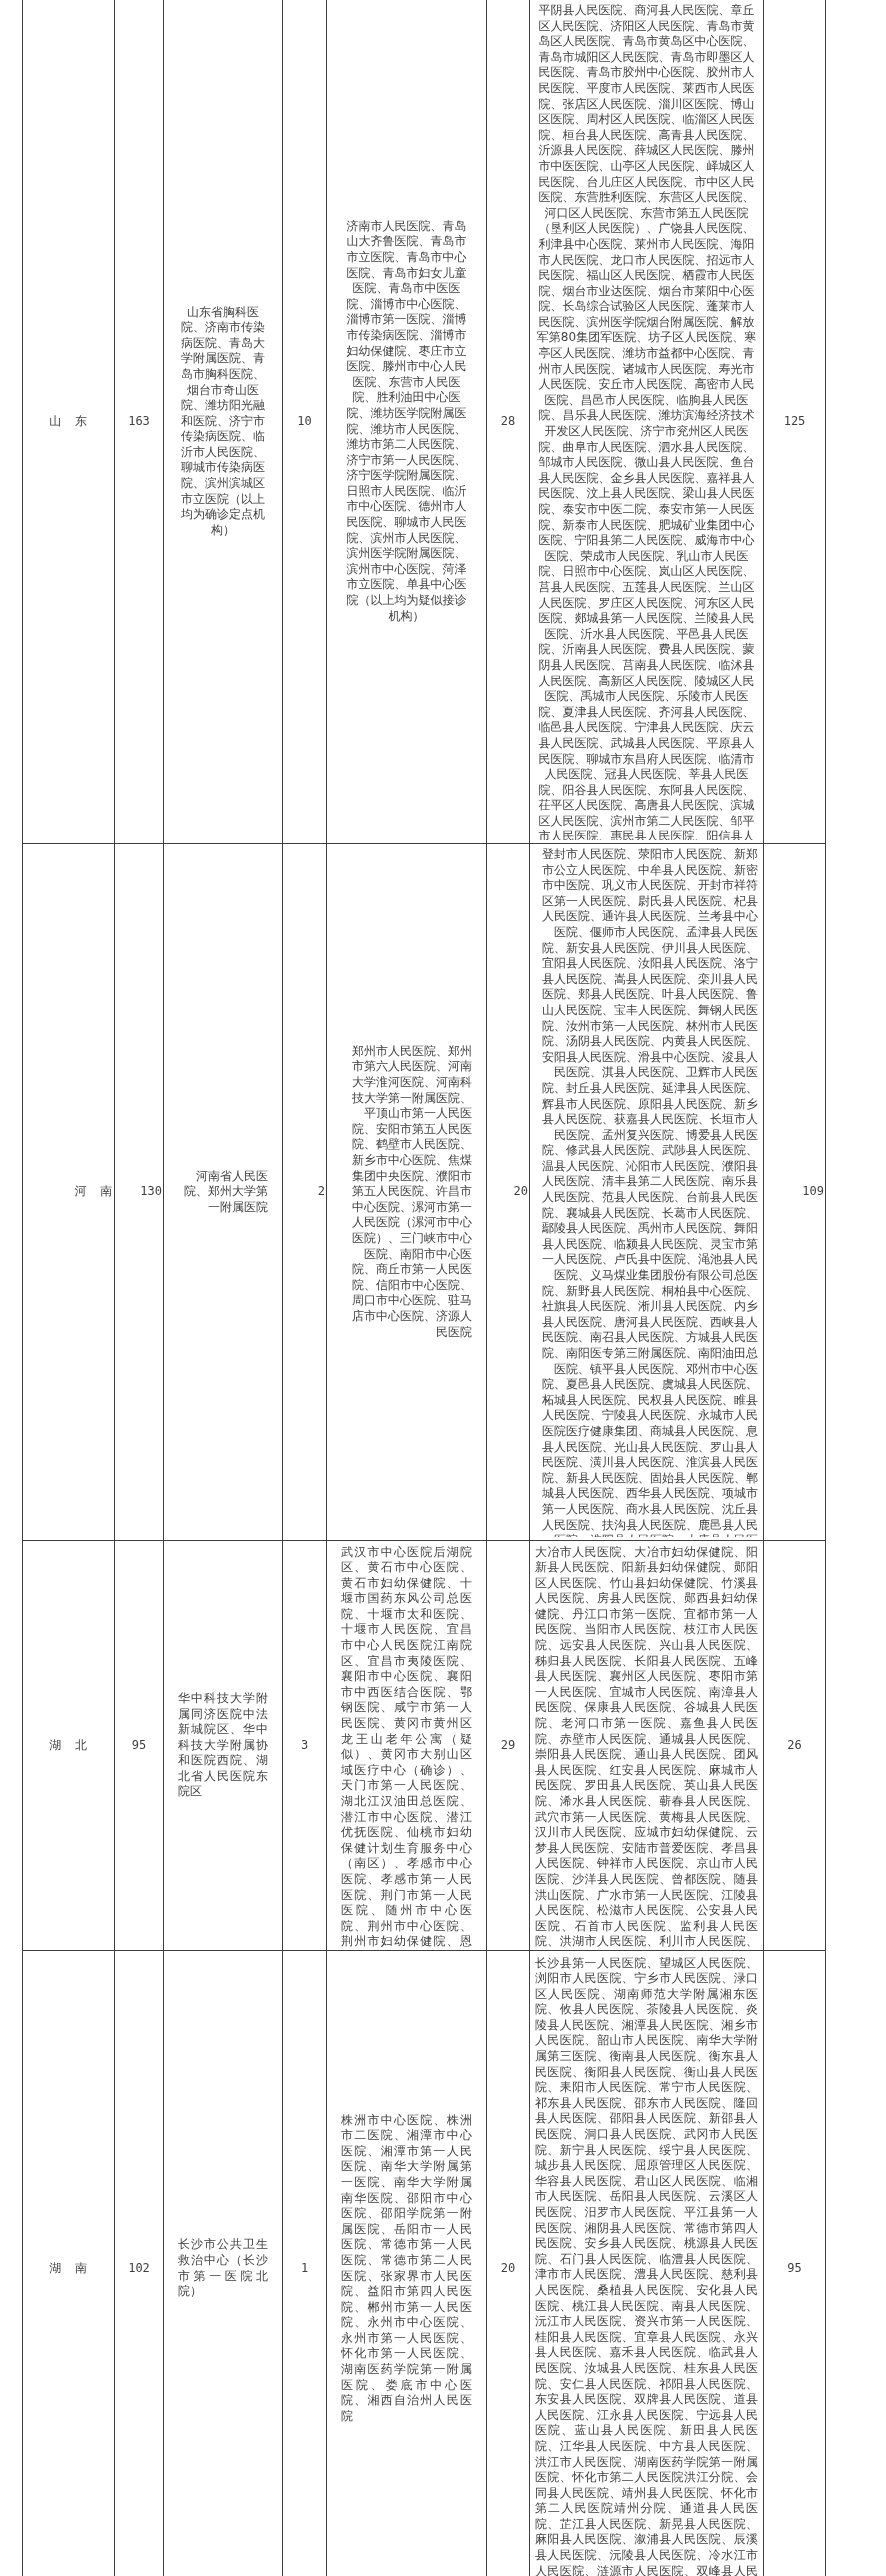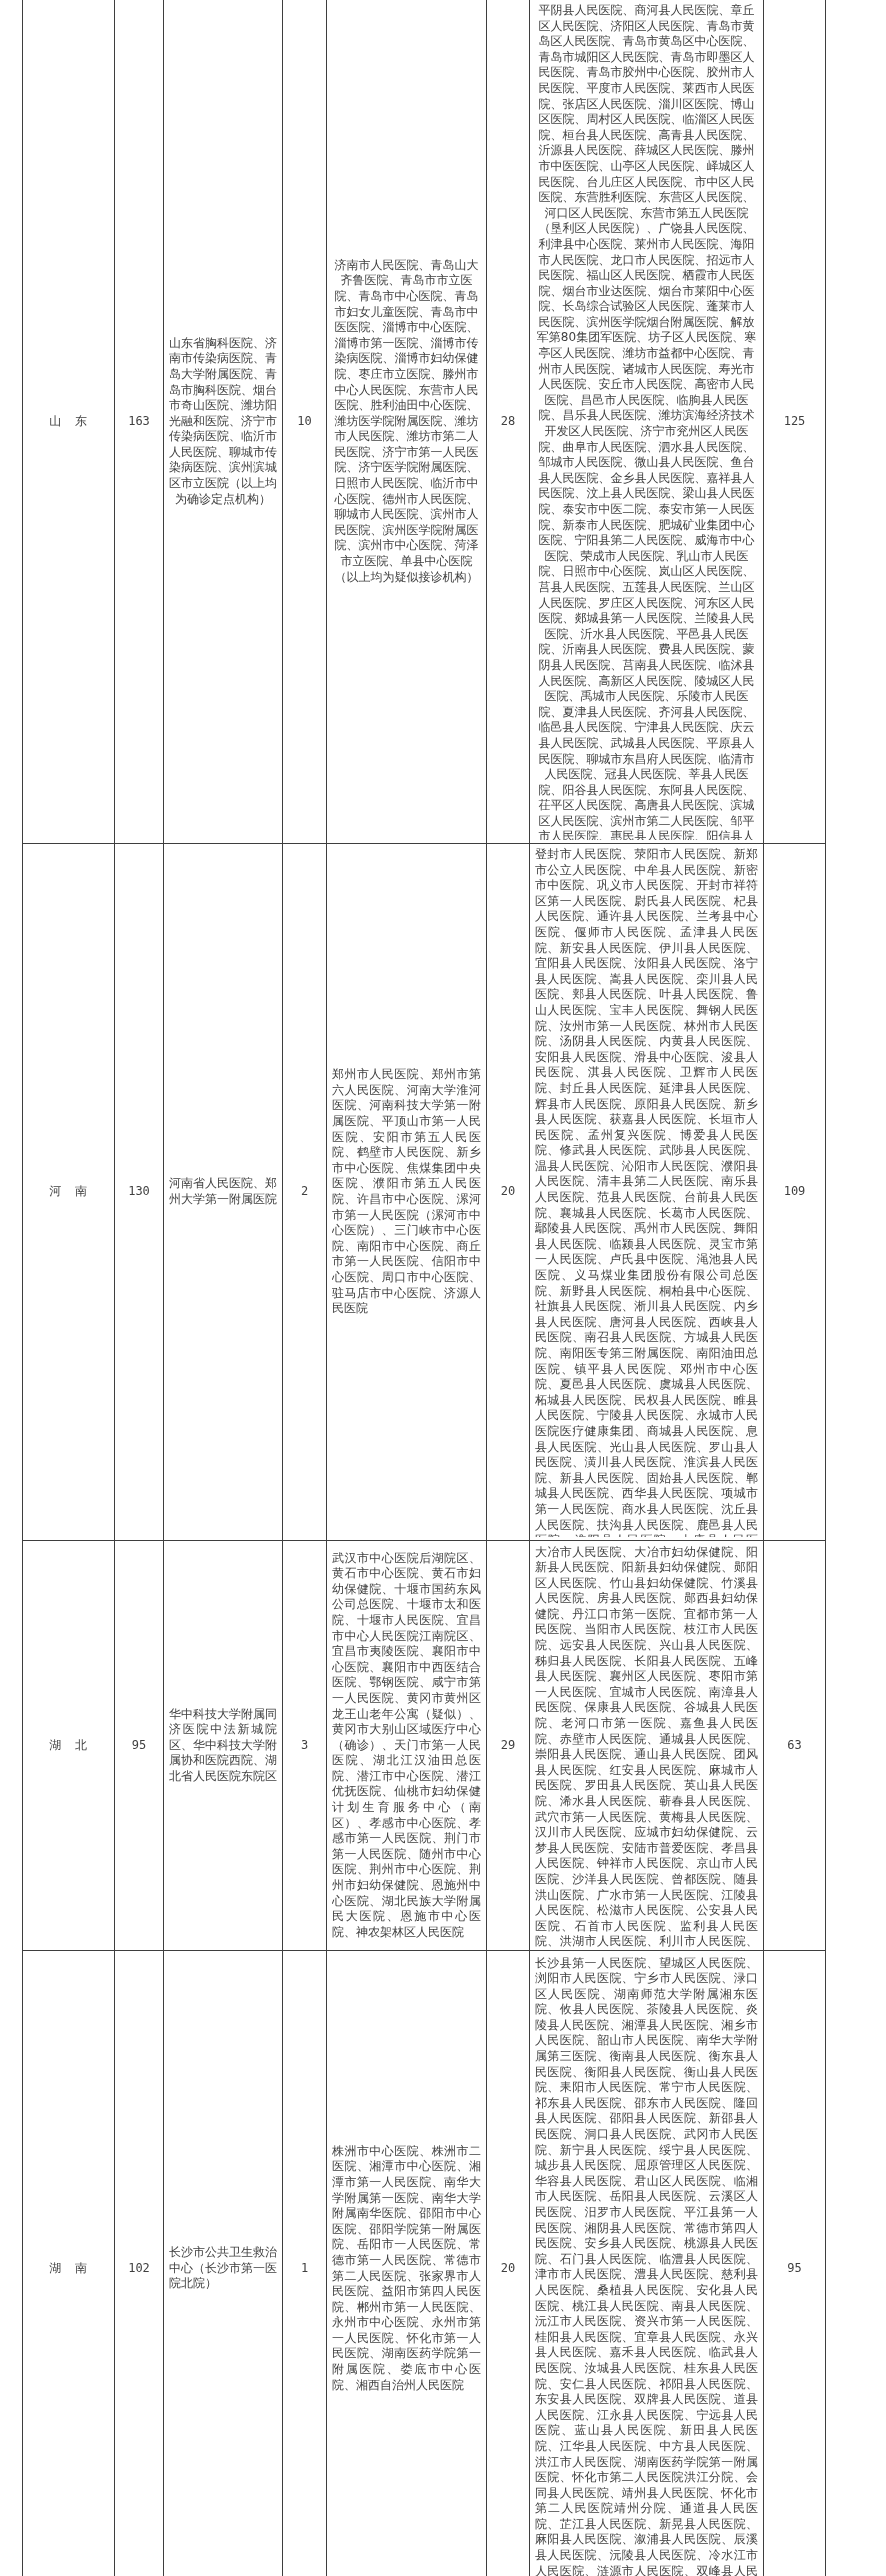--- a/index.html
+++ b/index.html
@@ -8,25 +8,25 @@
   .page{position:absolute;left:0;top:0;width:887px;height:2576px;background:#ffffff;}
   table.grid{position:absolute;left:22px;top:0;border-collapse:collapse;table-layout:fixed;width:802px;}
   table.grid td{border:1.6px solid #3e3e3e;vertical-align:middle;overflow:hidden;
                 font-size:12px;line-height:15.6px;word-break:break-all;}
   tr.r0 td{border-top:none;height:841px;text-align:center;}
   tr.r1 td{height:694px;}
   tr.r2 td{height:407px;}
   tr.r3 td{height:633px;}
   td.c-prov{text-align:center;font-size:12.3px;letter-spacing:0.8px;}
   td.c-num{text-align:center;font-size:11.5px;font-family:"DejaVu Sans Mono","DejaVu Sans",sans-serif;}
-  td.c-list{padding:0 5px;text-align:justify;}
+  td.c-list{padding:0 14px;text-align:justify;}
   td.c-list3{padding:0 4.9px;}
   .inner{overflow:hidden;}
   tr.r0 .inner{max-height:837px;}
-  tr.r1 .inner{max-height:690px;}
+  tr.r1 .inner{max-height:690px;text-align:right;}
   tr.r2 .inner{max-height:402px;}
   tr.r3 .inner{max-height:626px;}
 </style>
 </head>
 <body>
 
 <div class="page">
   <table class="grid">
     <colgroup>
       <col style="width:92px">
@@ -107,21 +107,21 @@
         <td class="c-list">
             <div class="inner">武汉市中心医院后湖院区、黄石市中心医院、黄石市妇幼保健院、十堰市国药东风公司总医院、十堰市太和医院、十堰市人民医院、宜昌市中心人民医院江南院区、宜昌市夷陵医院、襄阳市中心医院、襄阳市中西医结合医院、鄂钢医院、咸宁市第一人民医院、黄冈市黄州区龙王山老年公寓（疑似）、黄冈市大别山区域医疗中心（确诊）、天门市第一人民医院、湖北江汉油田总医院、潜江市中心医院、潜江优抚医院、仙桃市妇幼保健计划生育服务中心（南区）、孝感市中心医院、孝感市第一人民医院、荆门市第一人民医院、随州市中心医院、荆州市中心医院、荆州市妇幼保健院、恩施州中心医院、湖北民族大学附属民大医院、恩施市中心医院、神农架林区人民医院</div>
           </td>
         <td class="c-num">
             <div class="inner">29</div>
           </td>
         <td class="c-list c-list3">
             <div class="inner">大冶市人民医院、大冶市妇幼保健院、阳新县人民医院、阳新县妇幼保健院、郧阳区人民医院、竹山县妇幼保健院、竹溪县人民医院、房县人民医院、郧西县妇幼保健院、丹江口市第一医院、宜都市第一人民医院、当阳市人民医院、枝江市人民医院、远安县人民医院、兴山县人民医院、秭归县人民医院、长阳县人民医院、五峰县人民医院、襄州区人民医院、枣阳市第一人民医院、宜城市人民医院、南漳县人民医院、保康县人民医院、谷城县人民医院、老河口市第一医院、嘉鱼县人民医院、赤壁市人民医院、通城县人民医院、崇阳县人民医院、通山县人民医院、团风县人民医院、红安县人民医院、麻城市人民医院、罗田县人民医院、英山县人民医院、浠水县人民医院、蕲春县人民医院、武穴市第一人民医院、黄梅县人民医院、汉川市人民医院、应城市妇幼保健院、云梦县人民医院、安陆市普爱医院、孝昌县人民医院、钟祥市人民医院、京山市人民医院、沙洋县人民医院、曾都医院、随县洪山医院、广水市第一人民医院、江陵县人民医院、松滋市人民医院、公安县人民医院、石首市人民医院、监利县人民医院、洪湖市人民医院、利川市人民医院、建始县人民医院、巴东县人民医院、宣恩县人民医院、咸丰县人民医院、来凤县中心医院、鹤峰县中心医院</div>
           </td>
         <td class="c-num">
-            <div class="inner">63</div>
+            <div class="inner">26</div>
           </td>
       </tr>
       <tr class="r3">
         <td class="c-prov">
             <div class="inner">湖　南</div>
           </td>
         <td class="c-num">
             <div class="inner">102</div>
           </td>
         <td class="c-list">

